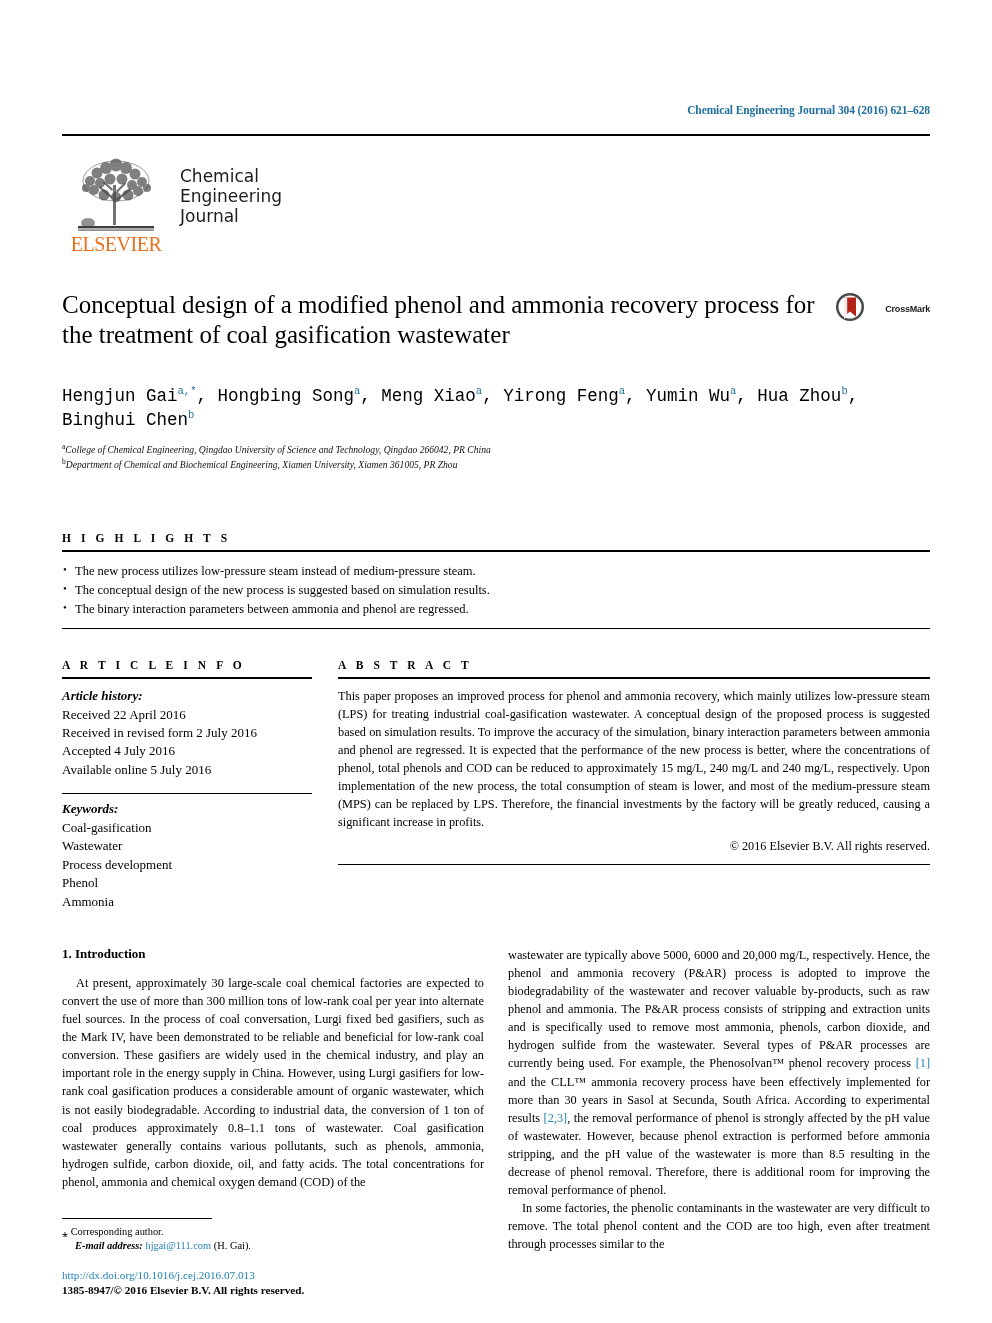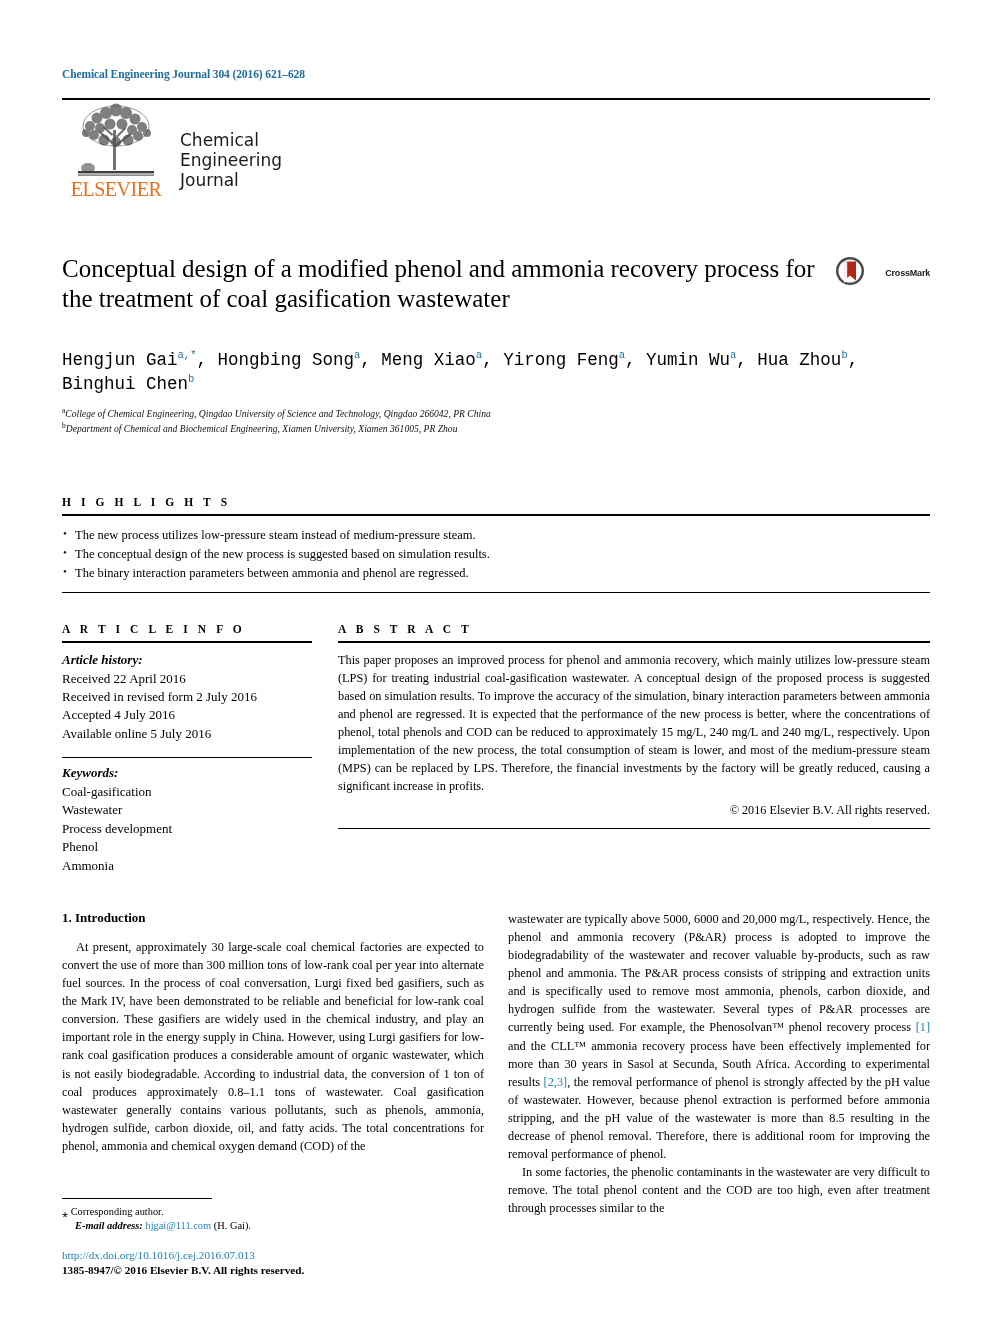--- a/index.html
+++ b/index.html
@@ -18,44 +18,45 @@
   .page {
     width: 992px;
     height: 1323px;
     position: relative;
     box-sizing: border-box;
     padding: 0 62px;
   }
 
   
   .running-head {
-    text-align: left;
+    text-align: right;
     color: #1f6f9e;
     font-size: 11.5px;
     font-weight: bold;
     letter-spacing: -0.1px;
     padding-top: 68px;
     font-family: "Liberation Serif", serif;
+    margin-top: 36px;
   }
 
   
   .masthead {
     margin-top: 18px;
     border-top: 2.5px solid #000;
     display: flex;
     align-items: stretch;
     height: 120px;
   }
   .elsevier-logo {
     width: 108px;
     flex: 0 0 108px;
     display: flex;
     flex-direction: column;
     align-items: center;
-    justify-content: flex-start;
+    justify-content: flex-end;
     padding-bottom: 2px;
     box-sizing: border-box;
   }
   .tree-svg { display:block; }
   .elsevier-word {
     font-family: "Liberation Serif", serif;
     color: #E9711C;
     font-size: 20px;
     letter-spacing: -0.5px;
     line-height: 1;
@@ -274,21 +275,21 @@
     hyphens: auto;
   }
   .para + .para { margin-top: 0; }
   .ref-link { color: #1f7fb5; }
   .noindent { text-indent: 0; }
 
   
   .footer {
     position: absolute;
     left: 62px;
-    bottom: 44px;
+    bottom: 60px;
     width: 428px;
   }
   .footer-rule {
     border-top: 1px solid #000;
     width: 150px;
     margin-bottom: 5px;
   }
   .corr-line {
     font-family: "Liberation Serif", serif;
     font-size: 10.4px;

